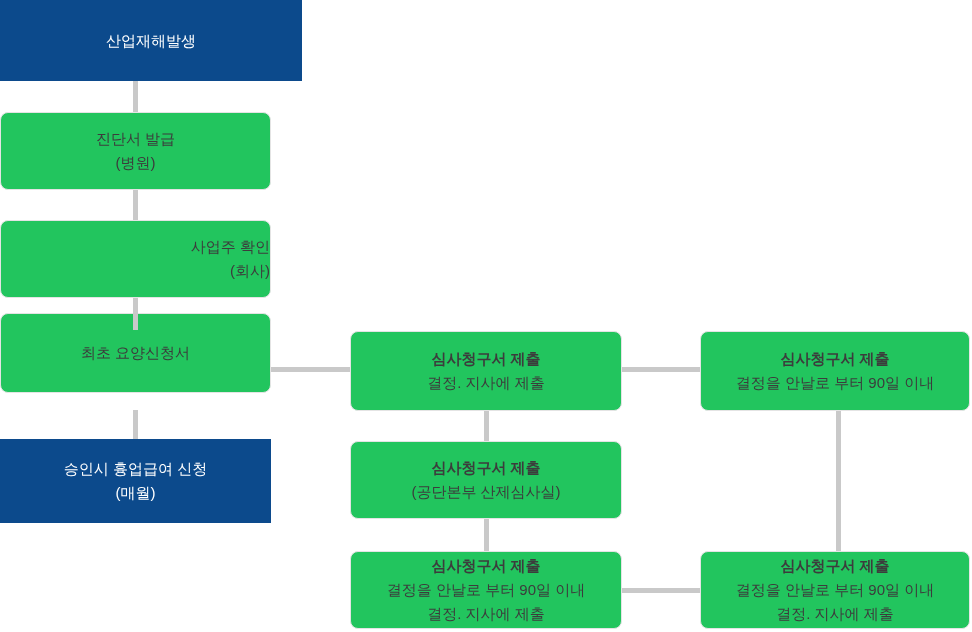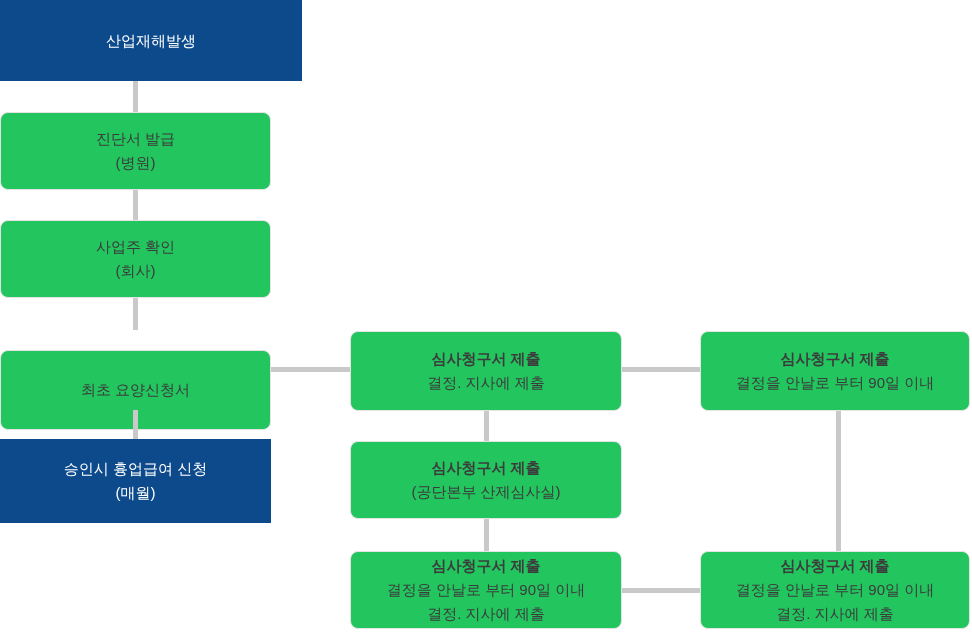--- a/index.html
+++ b/index.html
@@ -58,26 +58,26 @@
 
   <div class="box primary" style="left:0; top:0; width:302px; height:81px;">
     <div class="box-line">산업재해발생</div>
   </div>
 
   <div class="box default left-plain" style="left:0; top:112px; width:271px; height:78px;">
     <div class="box-line">진단서 발급</div>
     <div class="box-line">(병원)</div>
   </div>
 
-  <div class="box default left-plain" style="left:0; top:220px; width:271px; height:78px;">
+  <div class="box default left-plain" style="left:0; top:220px; width:271px; height:78px;align-items:flex-end;">
     <div class="box-line">사업주 확인</div>
     <div class="box-line">(회사)</div>
   </div>
 
-  <div class="box default left-plain" style="left:0; top:350px; width:271px; height:80px;">
+  <div class="box default left-plain" style="left:0; top:313px; width:271px; height:80px;">
     <div class="box-line">최초 요양신청서</div>
   </div>
 
   <div class="box primary" style="left:0; top:439px; width:271px; height:84px;text-align:right;">
     <div class="box-line">승인시 흉업급여 신청</div>
     <div class="box-line">(매월)</div>
   </div>
 
   <div class="box default" style="left:350px; top:331px; width:272px; height:80px;">
     <div class="box-title">심사청구서 제출</div>

